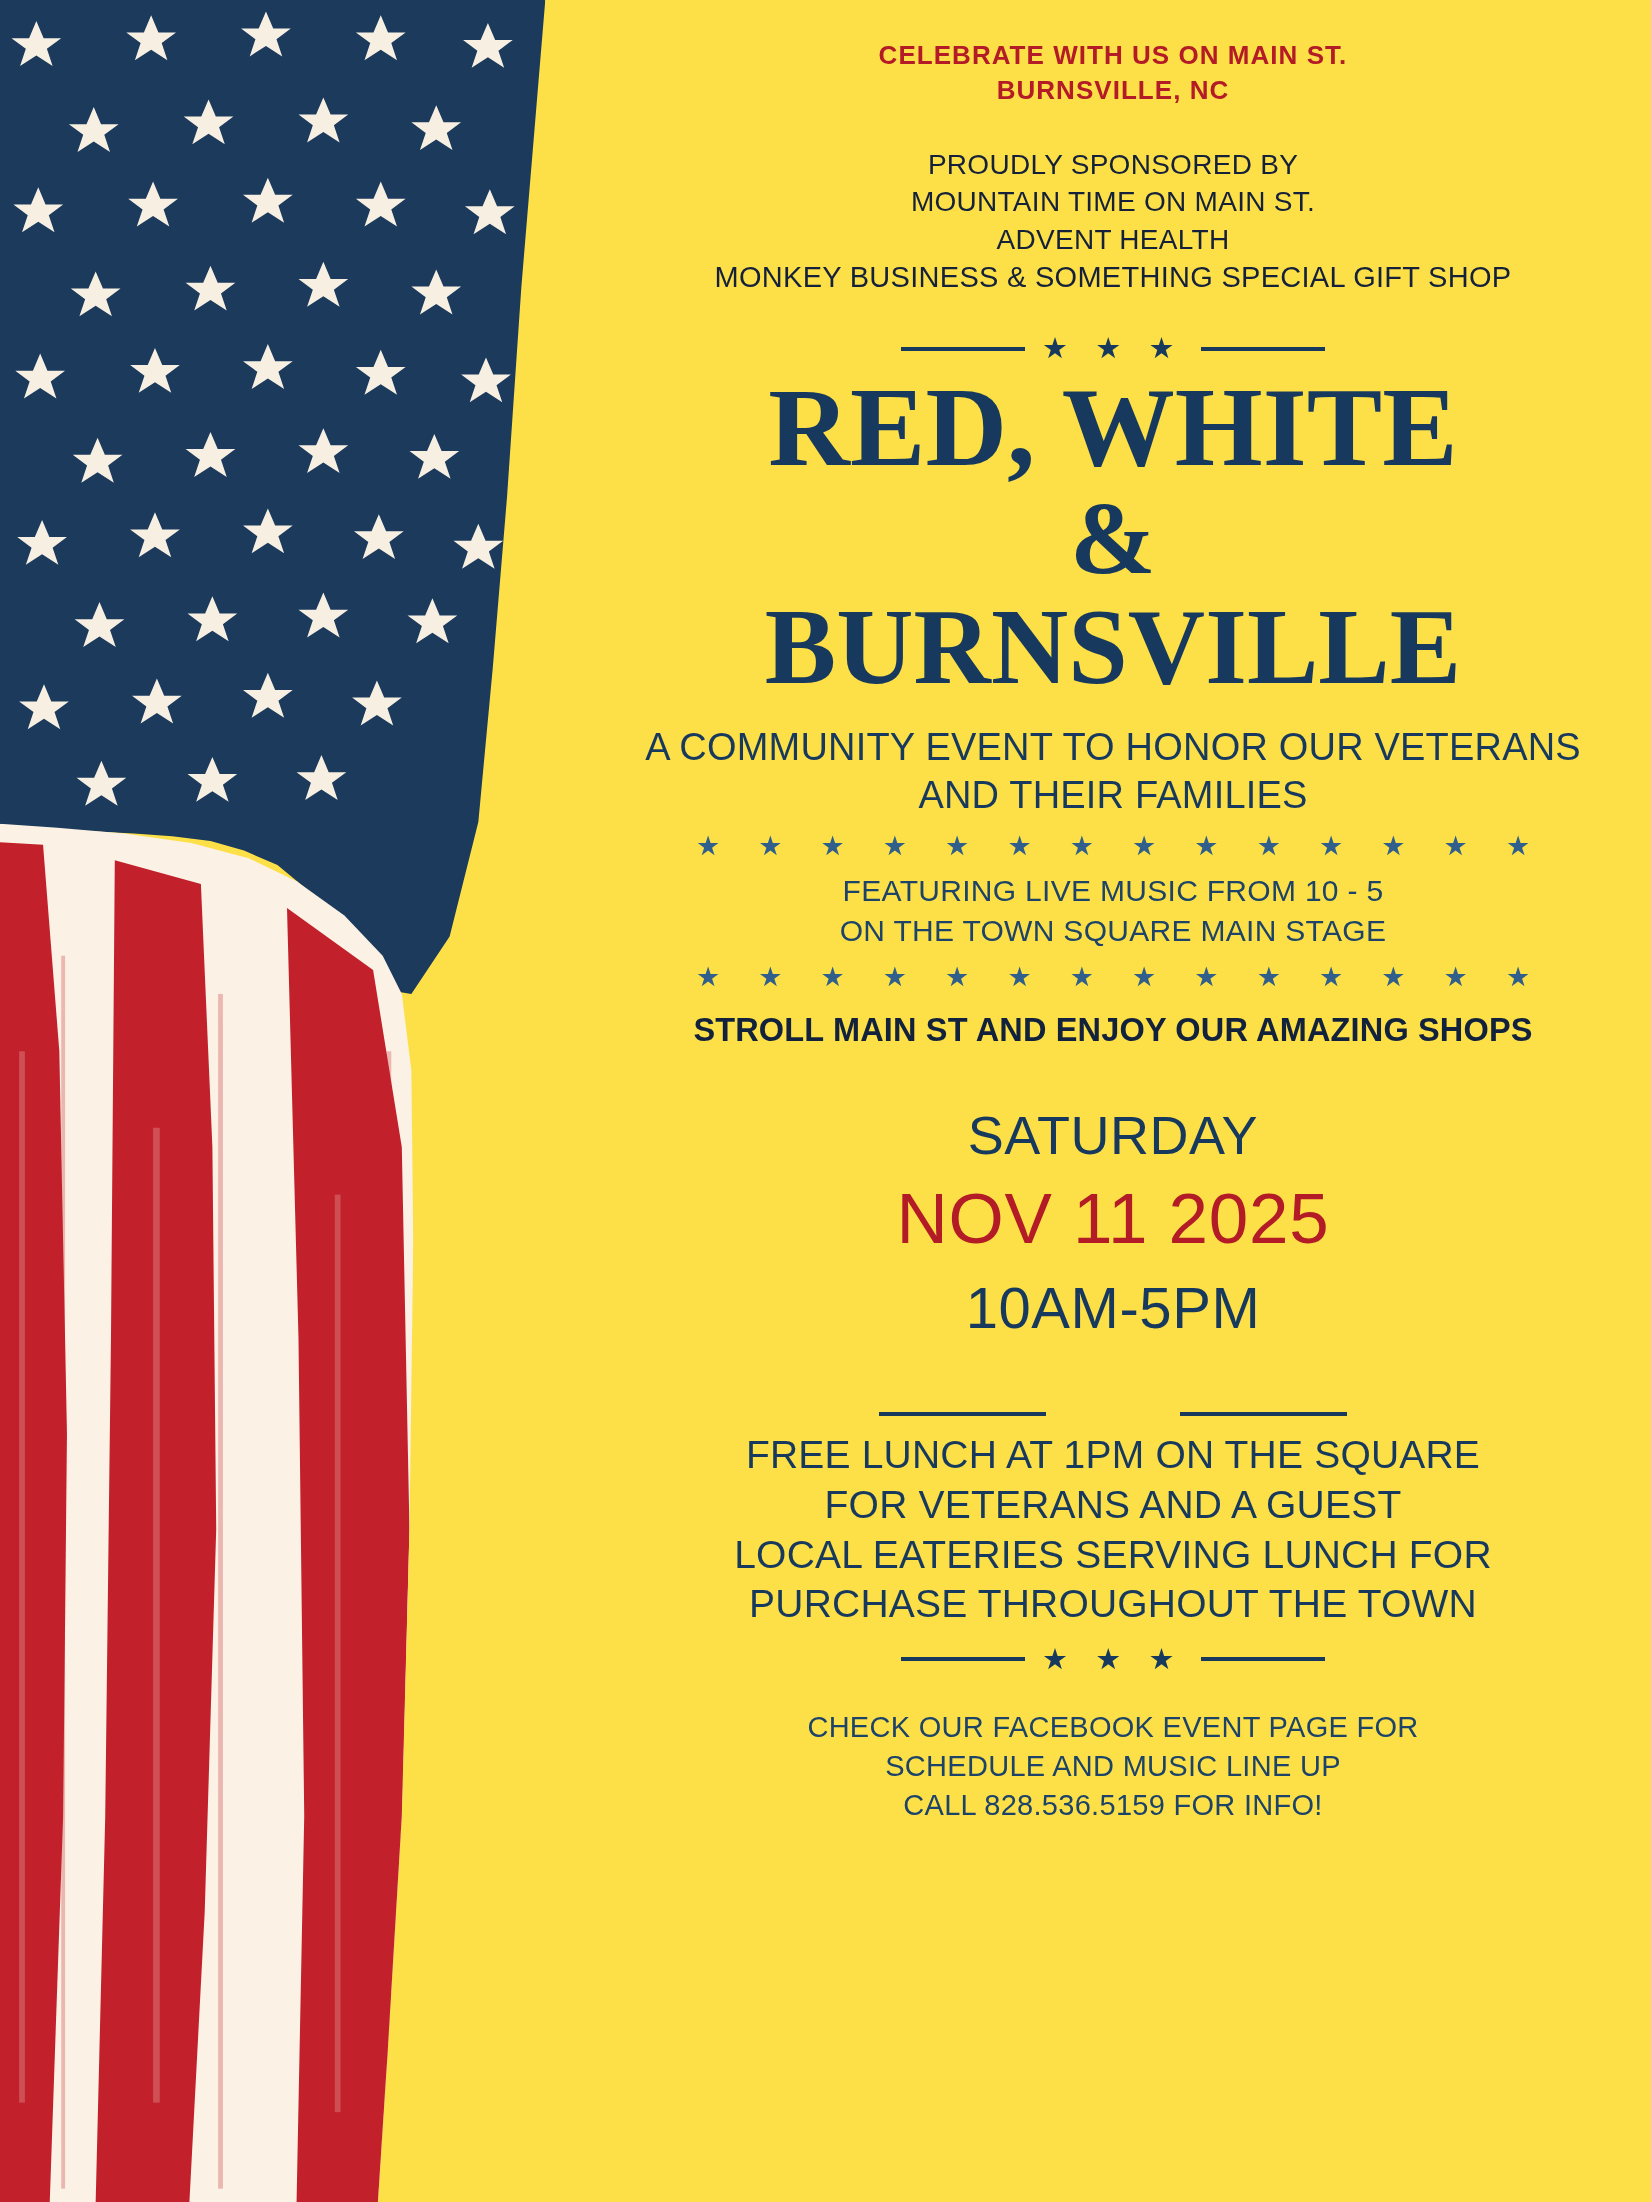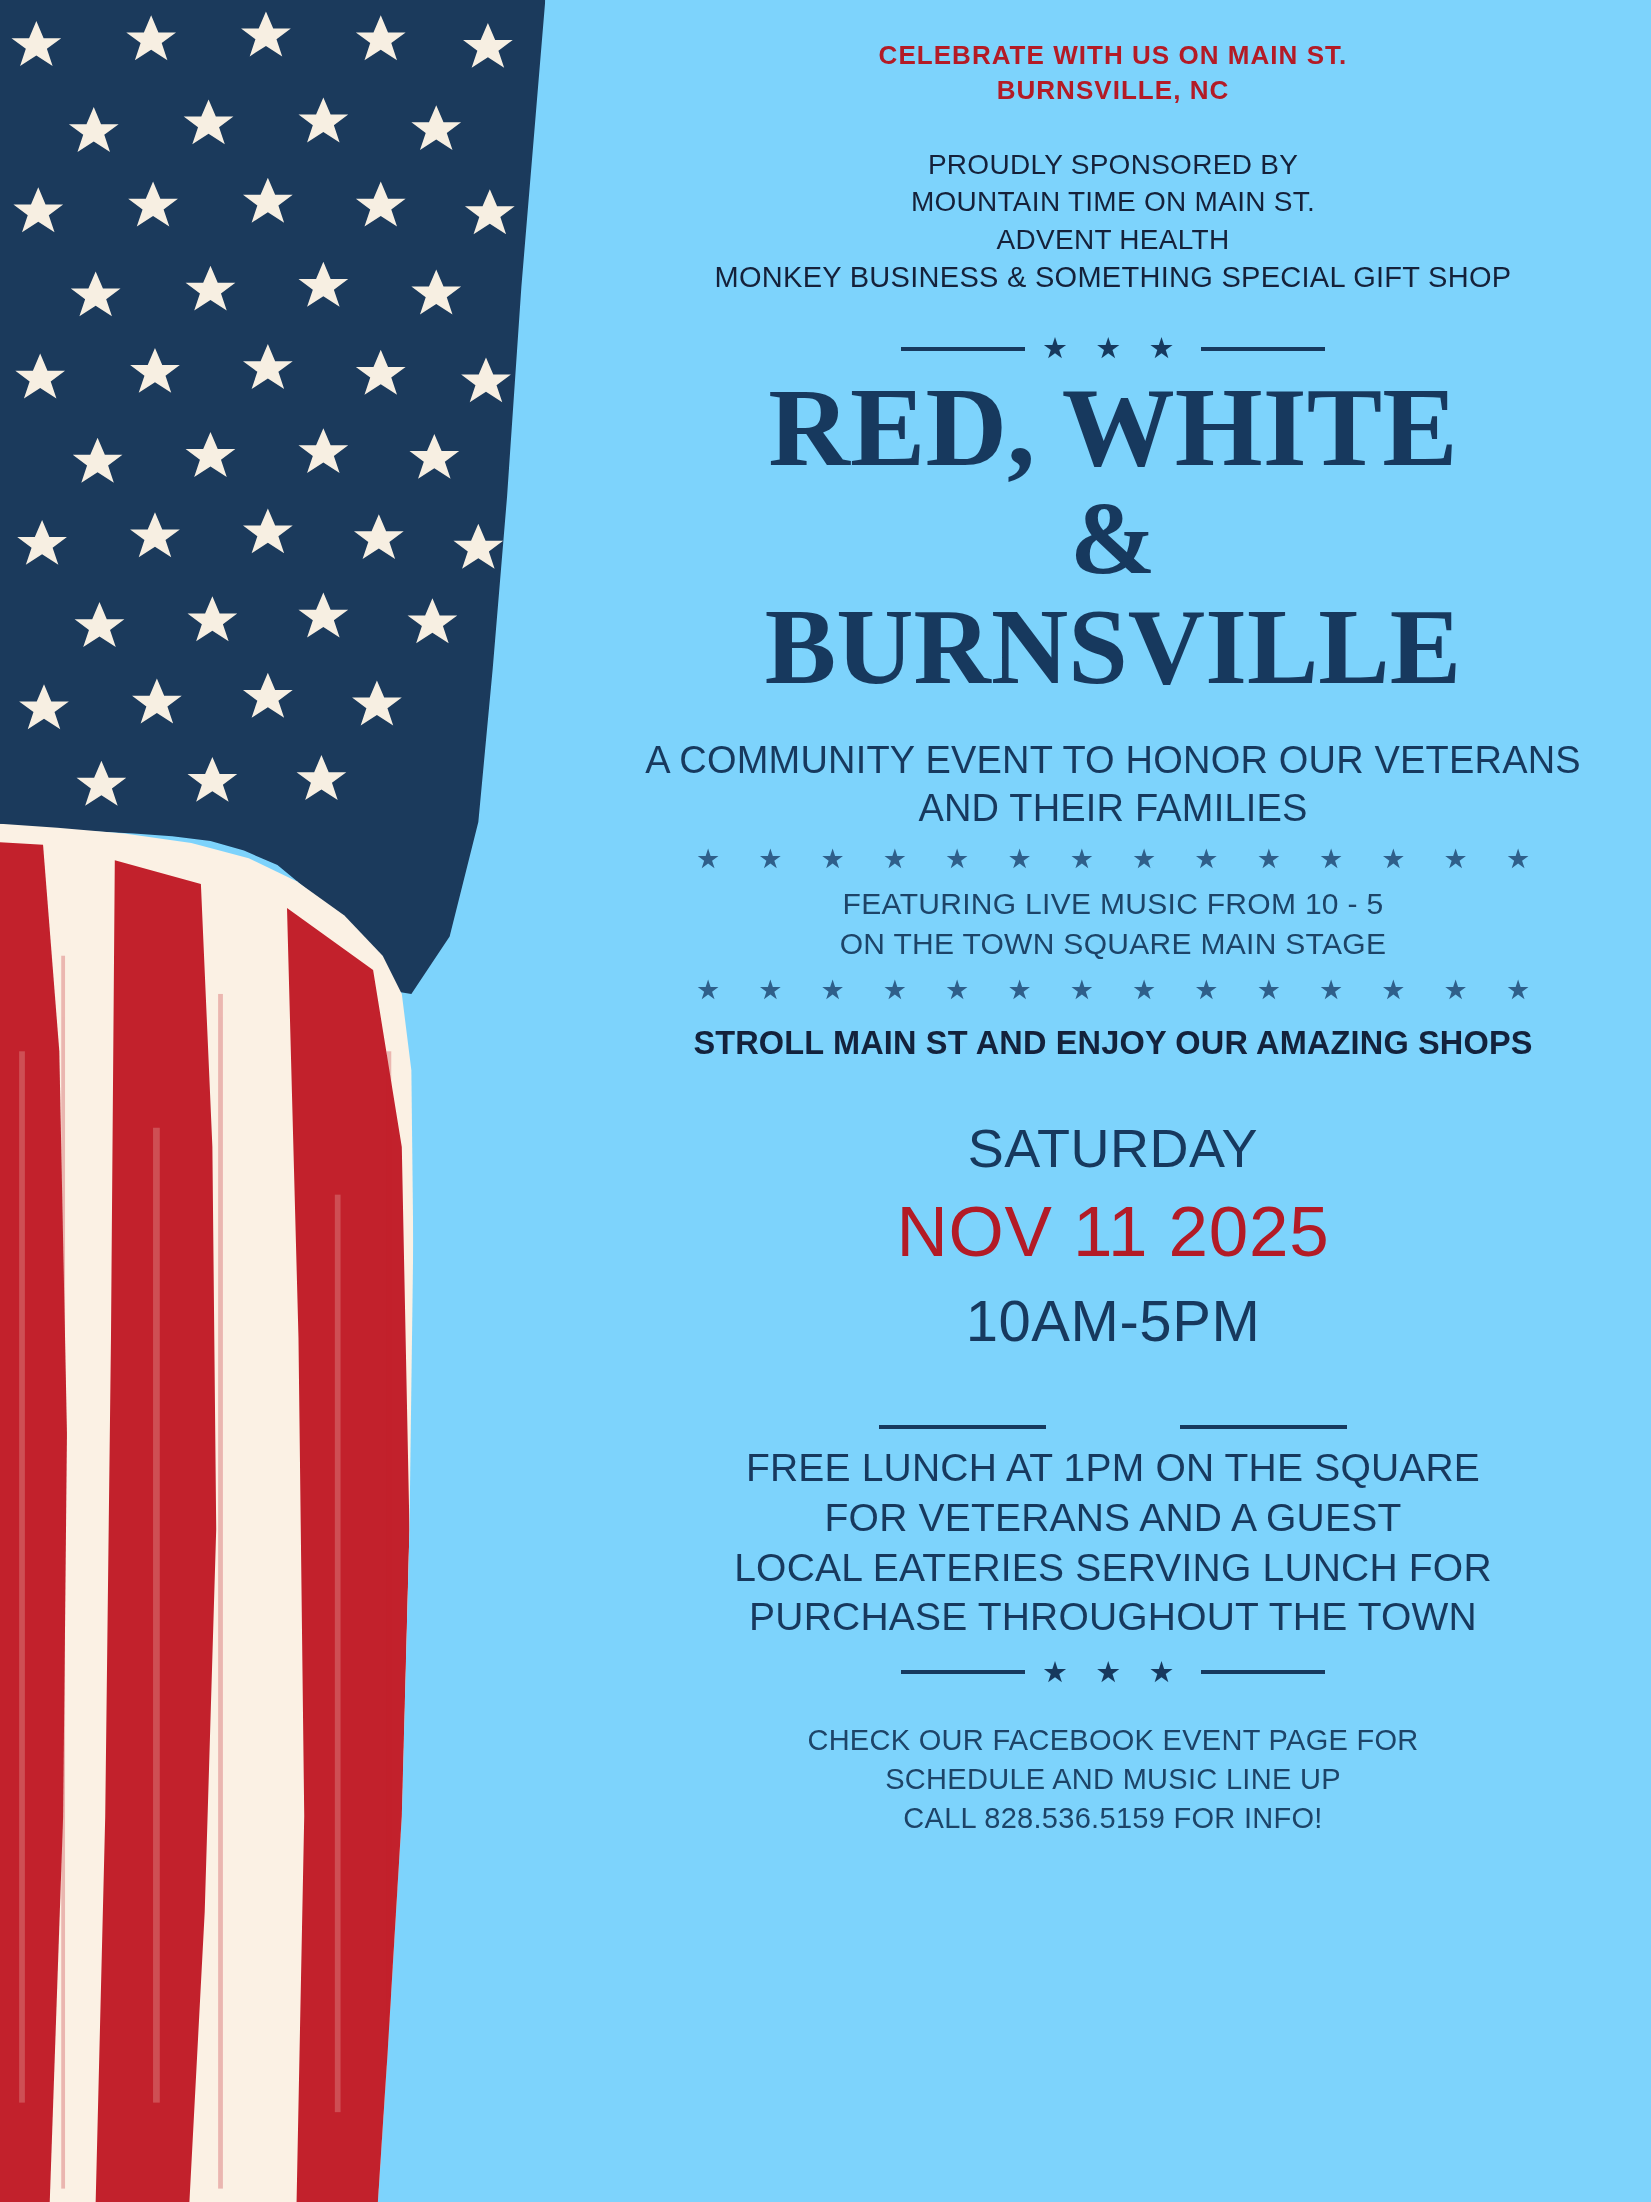--- a/index.html
+++ b/index.html
@@ -7,21 +7,21 @@
     padding: 0;
     background: #fdf3e7;
   }
   body {
     font-family: "Liberation Sans", sans-serif;
   }
   #poster {
     position: relative;
     width: 1652px;
     height: 2202px;
-    background: #7dd3fc;
+    background: #fde047;
     overflow: hidden;
   }
 
   
   .flag-art {
     position: absolute;
     left: 0;
     top: 0;
     width: 574px;
     height: 2202px;
@@ -85,21 +85,21 @@
     color: #17395e;
     font-weight: bold;
     letter-spacing: 0.005em;
     line-height: 1.02;
   }
   .title .l1 { font-size: 113px; display:block; margin-top: 5.7px;}
   .title .l2 { font-size: 103px; display:block; margin-top: 1.9px;}
   .title .l3 { font-size: 107px; display:block; margin-top: 1.9px;}
 
   .subtitle {
-    margin-top: 35px;
+    margin-top: 22px;
     font-size: 38px;
     line-height: 1.25;
     color: #17395e;
     letter-spacing: 0.005em;
   }
 
   .star-row {
     margin-top: 13.4px;
     color: #2f5f8a;
     font-size: 27px;

